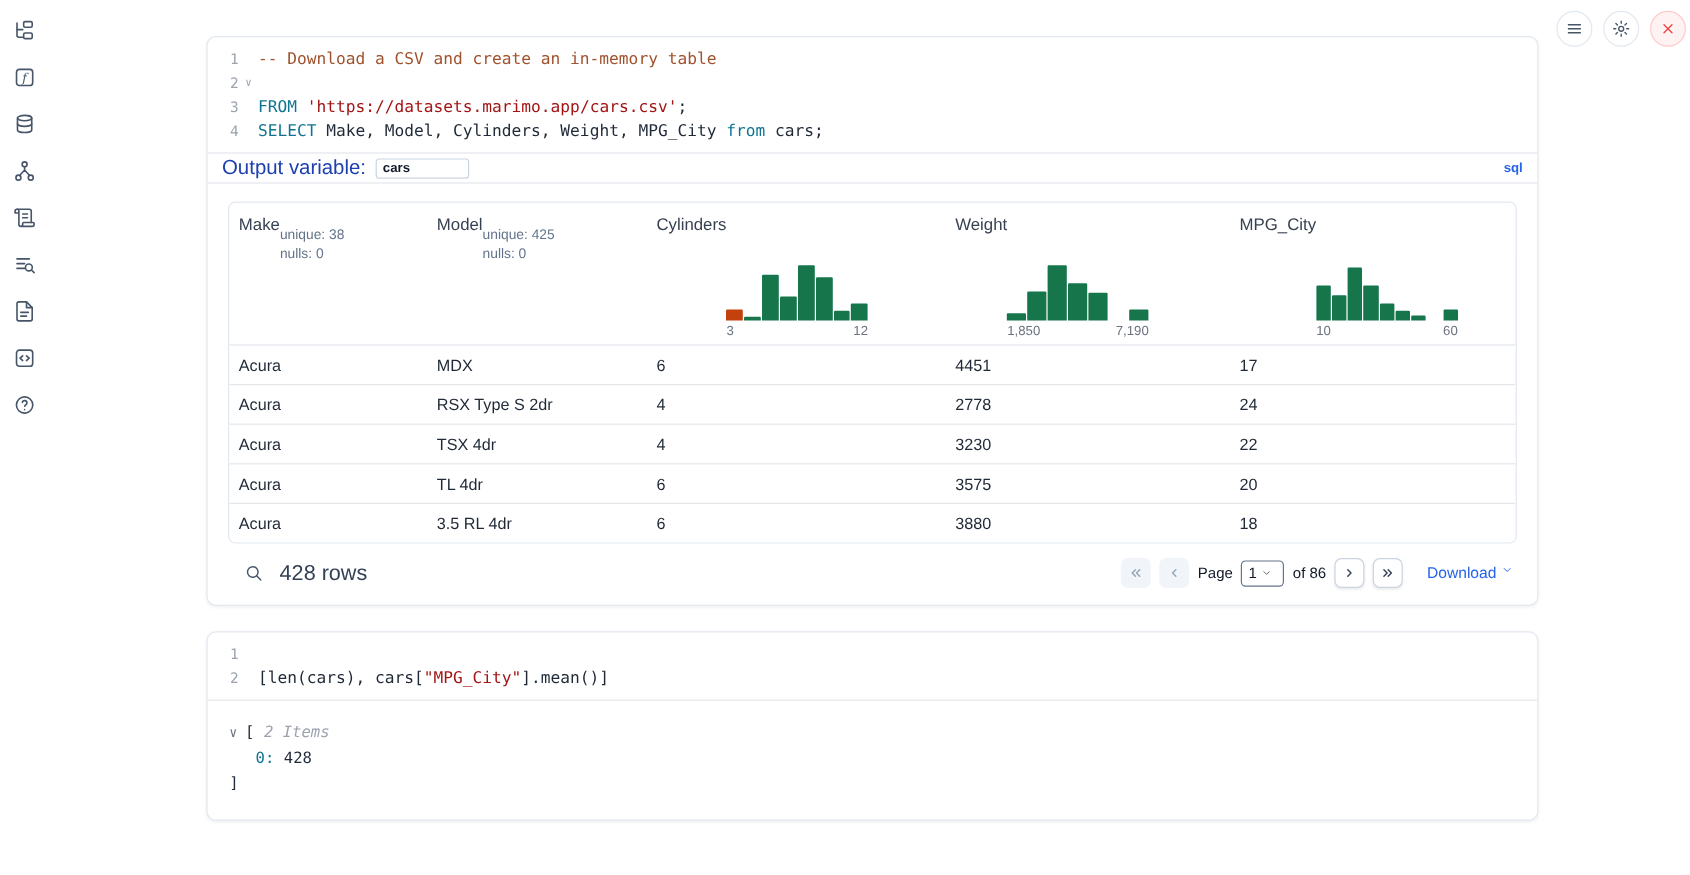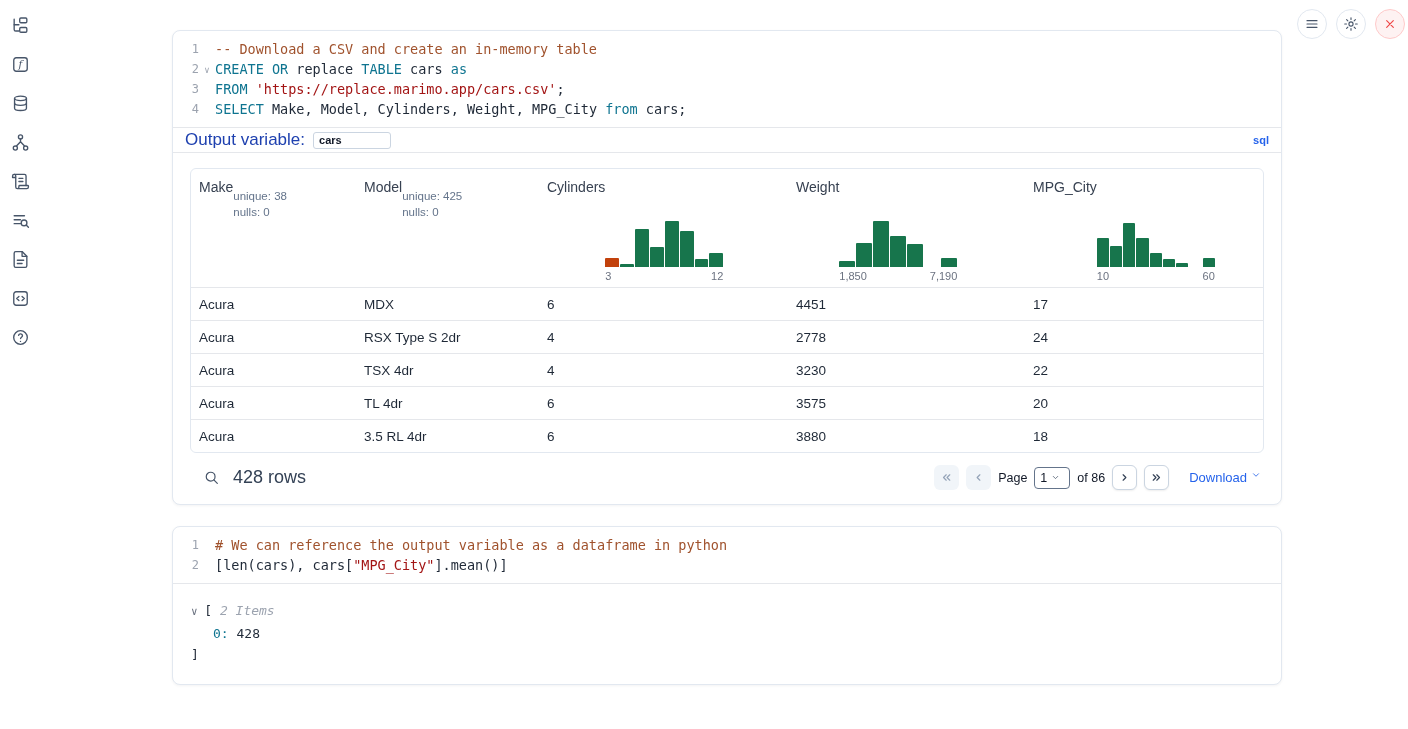--- a/index.html
+++ b/index.html
@@ -180,26 +180,25 @@
   <section class="cell cell-sql">
     <div class="code-area">
           <div class="code-line">
             <span class="gutter">1</span>
             <span class="fold-slot"></span>
             <span class="code-text"><span class="tok-comment">-- Download a CSV and create an in-memory table</span></span>
           </div>
           <div class="code-line">
             <span class="gutter">2</span>
             <span class="fold-slot">∨</span>
-            <span class="code-text"><span class="tok-keyword">CREATE</span><span class="tok-plain"> </span><span class="tok-keyword">OR</span><span class="tok-plain"> replace </span><span class="tok-keyword">TABLE</span><span class="tok-plain"> cars </span><span class="tok-keyword">as</span></span>
           </div>
           <div class="code-line">
             <span class="gutter">3</span>
             <span class="fold-slot"></span>
-            <span class="code-text"><span class="tok-keyword">FROM</span><span class="tok-plain"> </span><span class="tok-string">'https://replace.marimo.app/cars.csv'</span><span class="tok-plain">;</span></span>
+            <span class="code-text"><span class="tok-keyword">FROM</span><span class="tok-plain"> </span><span class="tok-string">'https://datasets.marimo.app/cars.csv'</span><span class="tok-plain">;</span></span>
           </div>
           <div class="code-line">
             <span class="gutter">4</span>
             <span class="fold-slot"></span>
             <span class="code-text"><span class="tok-keyword">SELECT</span><span class="tok-plain"> Make, Model, Cylinders, Weight, MPG_City </span><span class="tok-keyword">from</span><span class="tok-plain"> cars;</span></span>
           </div>
         </div>
 
     <div class="outvar-bar">
       <span class="outvar-label">Output variable:</span>
@@ -370,21 +369,20 @@
         </div>
       </div>
     </div>
   </section>
 
   <section class="cell cell-py">
     <div class="code-area">
           <div class="code-line">
             <span class="gutter">1</span>
             <span class="fold-slot"></span>
-            <span class="code-text"><span class="tok-comment"># We can reference the output variable as a dataframe in python</span></span>
           </div>
           <div class="code-line">
             <span class="gutter">2</span>
             <span class="fold-slot"></span>
             <span class="code-text"><span class="tok-plain">[len(cars), cars[</span><span class="tok-string">"MPG_City"</span><span class="tok-plain">].mean()]</span></span>
           </div>
         </div>
     <div class="py-output">
       <div class="tree">
             <div class="tree-line"><span class="code-text"><span class="tok-chev">∨ </span><span class="tok-plain">[ </span><span class="tok-muted">2 Items</span></span></div>

